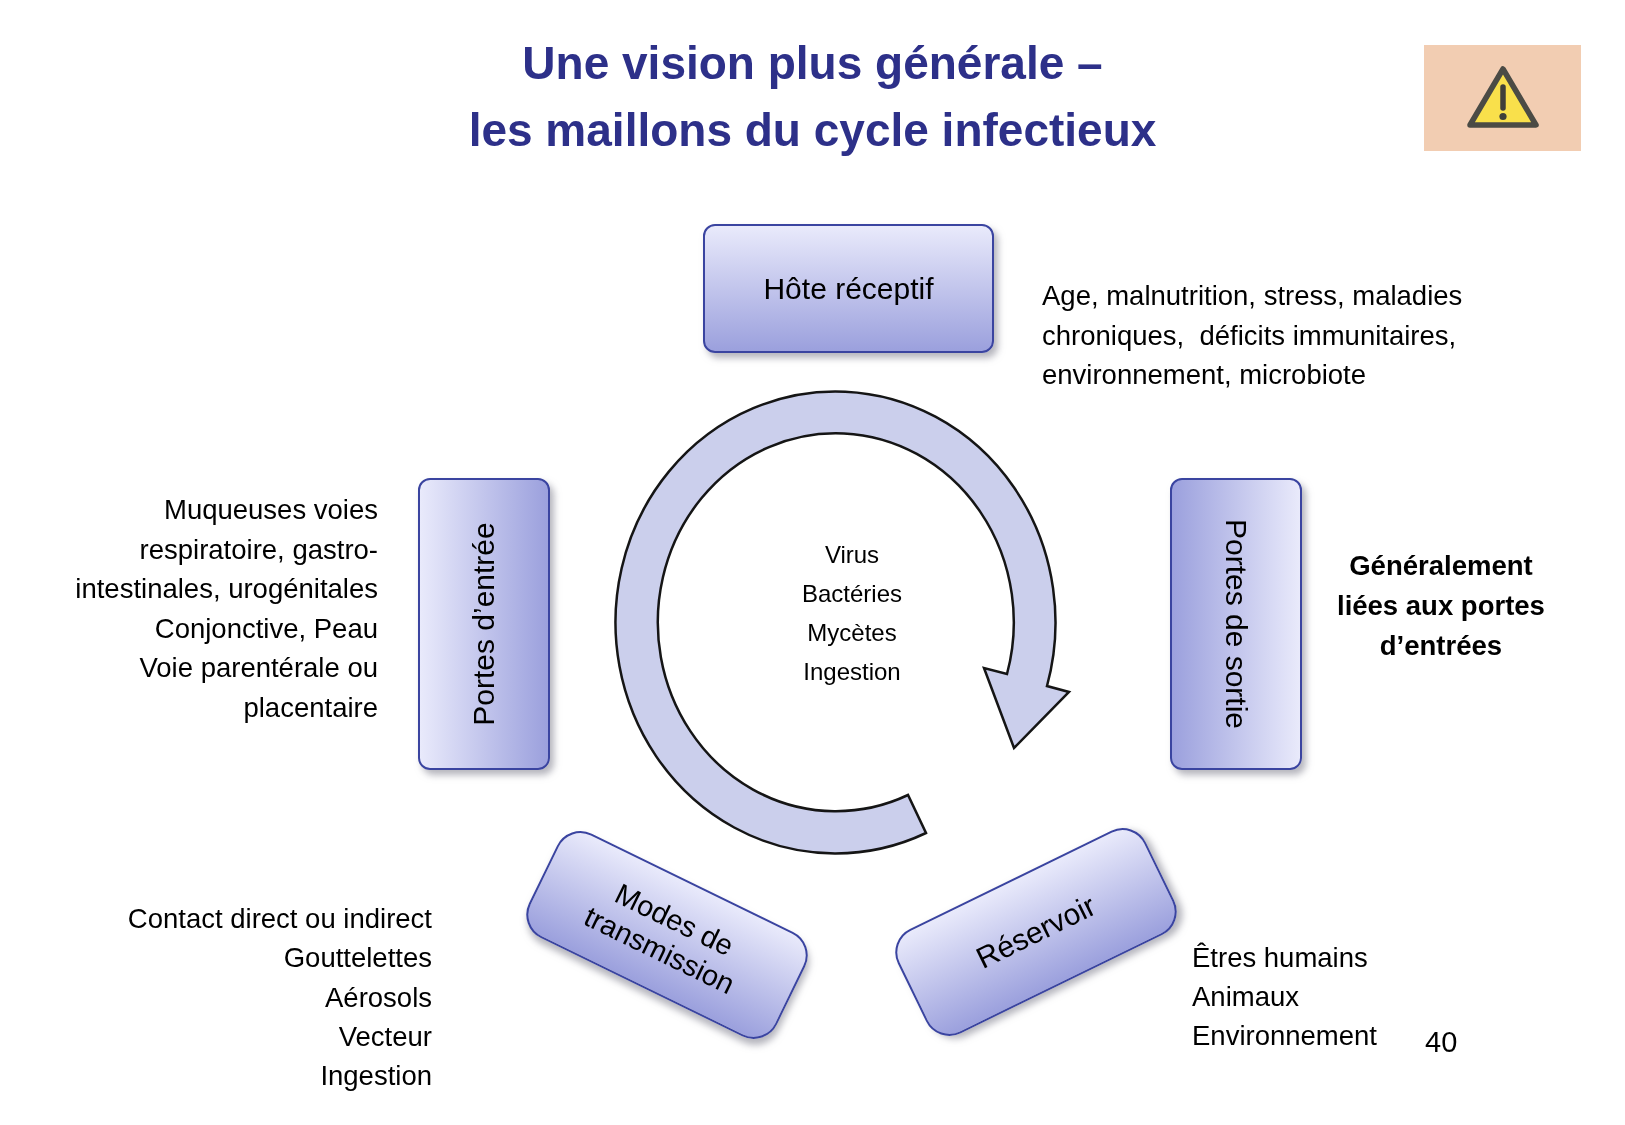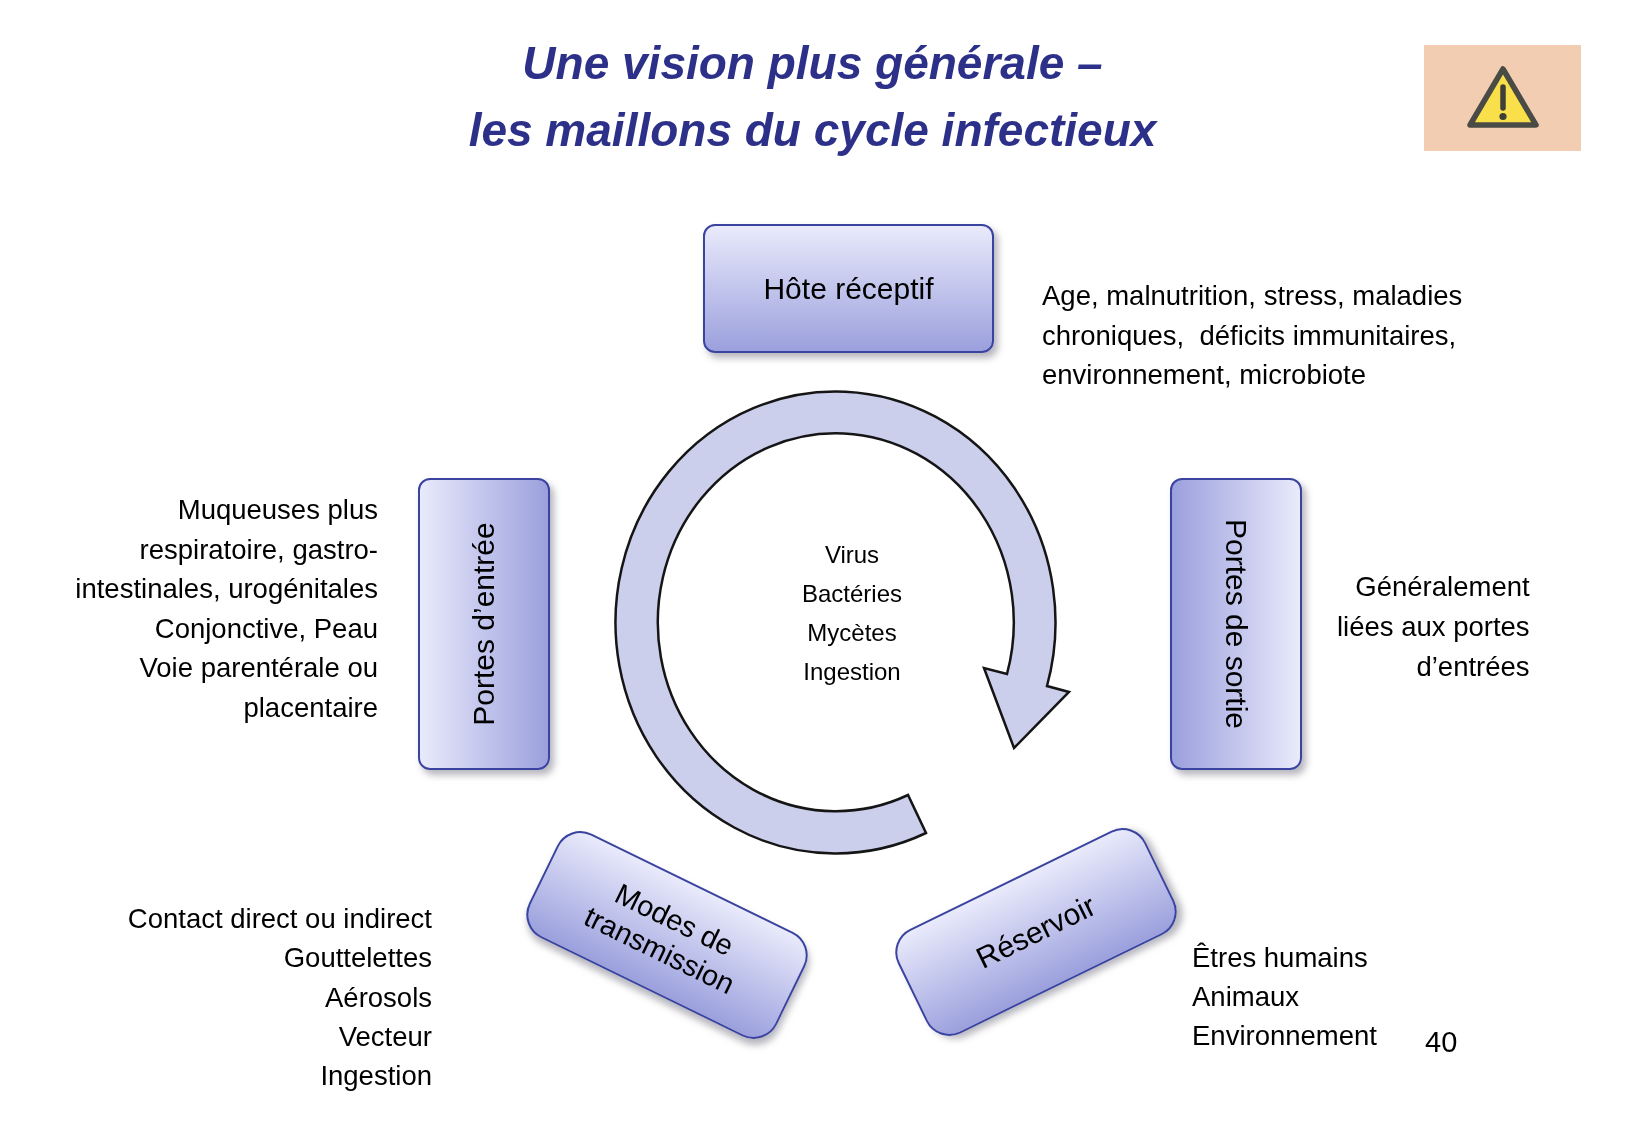--- a/index.html
+++ b/index.html
@@ -11,21 +11,21 @@
     --warning-bg:#f2cdb2;
     --warning-triangle:#f9e04b;
   }
   html,body{margin:0;padding:0;background:#fff;}
   .slide{
     position:relative;width:1625px;height:1125px;background:#ffffff;overflow:hidden;
     font-family:"Liberation Sans","DejaVu Sans",sans-serif;color:#000;
   }
   .title{
     position:absolute;top:30px;left:0;width:100%;text-align:center;
-    font-size:46px;font-weight:bold;line-height:67px;color:var(--title-text);font-style:italic;
+    font-size:46px;font-weight:bold;line-height:67px;color:var(--title-text);
   }
   .warning{
     position:absolute;left:1424px;top:45px;width:157px;height:106px;
     background:var(--warning-bg);display:flex;align-items:center;justify-content:center;
   }
   .ring-svg{position:absolute;left:0;top:0;width:1625px;height:1125px;pointer-events:none;}
   .node{
     position:absolute;border:2.5px solid var(--box-border);border-radius:12px;
     display:flex;align-items:center;justify-content:center;text-align:center;
     font-size:30px;color:#000;box-shadow:4px 5px 7px rgba(120,120,135,.55);
@@ -45,21 +45,21 @@
   .vert-ccw{transform:rotate(-90deg);white-space:nowrap;}
   .vert-cw{transform:rotate(90deg);white-space:nowrap;}
   .agents{
     position:absolute;left:727px;top:535px;width:250px;text-align:center;
     font-size:24px;line-height:39px;
   }
   .annot{position:absolute;font-size:27.5px;line-height:39.5px;}
   .annot div{white-space:pre;}
   .annot-host{left:1042px;top:240px;text-align:left;margin-top:36px;}
   .annot-entry{left:10px;top:490px;width:368px;text-align:right;}
-  .annot-exit{left:1337px;top:567px;text-align:right;line-height:40px;}
+  .annot-exit{left:1337px;top:546px;text-align:center;line-height:40px;font-weight:bold;}
   .annot-transmission{left:30px;top:899px;width:402px;text-align:right;line-height:39.3px;}
   .annot-reservoir{left:1192px;top:938px;text-align:left;line-height:39px;}
   .page-number{position:absolute;left:1425px;top:1026px;width:70px;text-align:left;font-size:29px;}
 </style>
 </head>
 <body>
 
 <div class="slide">
 
   <div class="title">
@@ -116,21 +116,21 @@
     <div>Ingestion</div>
   </div>
 
   <div class="annot annot-host">
     <div>Age, malnutrition, stress, maladies</div>
     <div>chroniques,  déficits immunitaires,</div>
     <div>environnement, microbiote</div>
   </div>
 
   <div class="annot annot-entry">
-    <div>Muqueuses plus</div>
+    <div>Muqueuses voies</div>
     <div>respiratoire, gastro-</div>
     <div>intestinales, urogénitales</div>
     <div>Conjonctive, Peau</div>
     <div>Voie parentérale ou</div>
     <div>placentaire</div>
   </div>
 
   <div class="annot annot-exit">
     <div>Généralement</div>
     <div>liées aux portes</div>

